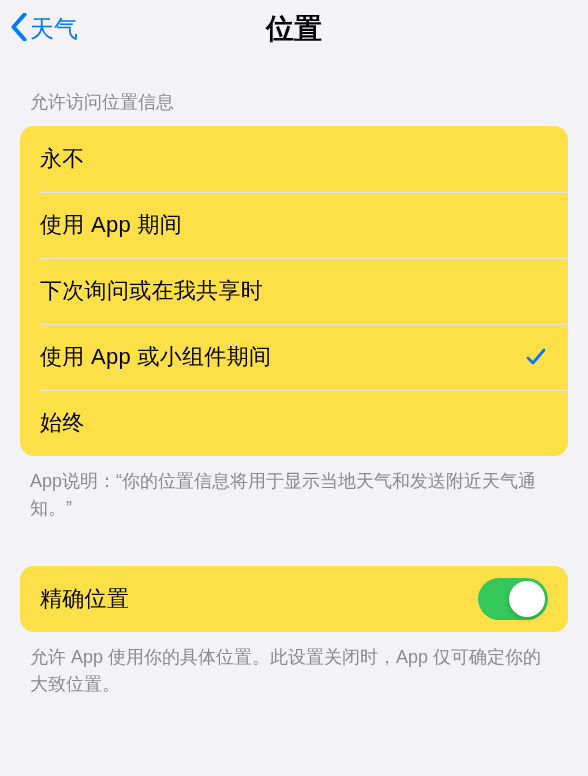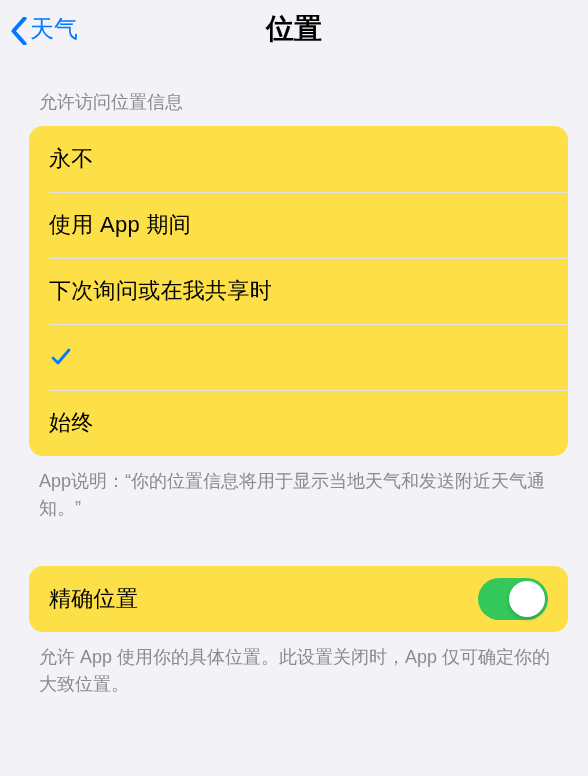--- a/index.html
+++ b/index.html
@@ -17,41 +17,40 @@
     }
     .navbar {
       height: 58px;
       display: flex;
       align-items: center;
       position: relative;
       padding: 0 10px;
     }
     .back-button {
       display: flex;
-      align-items: flex-end;
+      align-items: flex-start;
       color: #007aff;
       font-size: 24px;
       cursor: pointer;
     }
     .back-chevron {
       width: 18px;
       height: 28px;
       margin-right: 2px;
     }
     .nav-title {
       position: absolute;
       left: 50%;
       transform: translateX(-50%);
       font-size: 28px;
       font-weight: 700;
       color: #000000;
     }
     .content {
       padding-top: 32px;
-      margin-left: 9px;
     }
     .section-header {
       font-size: 18px;
       color: #8a8a8e;
       padding: 0 30px 12px 30px;
     }
     .group {
       background: #fde047;
       border-radius: 14px;
       margin: 0 20px;
@@ -135,20 +134,21 @@
     <div class="row">
       <span class="row-label">永不</span>
     </div>
     <div class="row">
       <span class="row-label">使用 App 期间</span>
     </div>
     <div class="row">
       <span class="row-label">下次询问或在我共享时</span>
     </div>
     <div class="row">
+      <span class="row-label">使用 App 或小组件期间</span>
       <svg class="checkmark" viewBox="0 0 24 24" fill="none">
         <polyline points="4,13 9,18 20,5" stroke="#007aff" stroke-width="2.8" stroke-linecap="round" stroke-linejoin="round"></polyline>
       </svg>
     </div>
     <div class="row">
       <span class="row-label">始终</span>
     </div>
   </div>
 
   <div class="section-footer">App说明：“你的位置信息将用于显示当地天气和发送附近天气通知。”</div>

